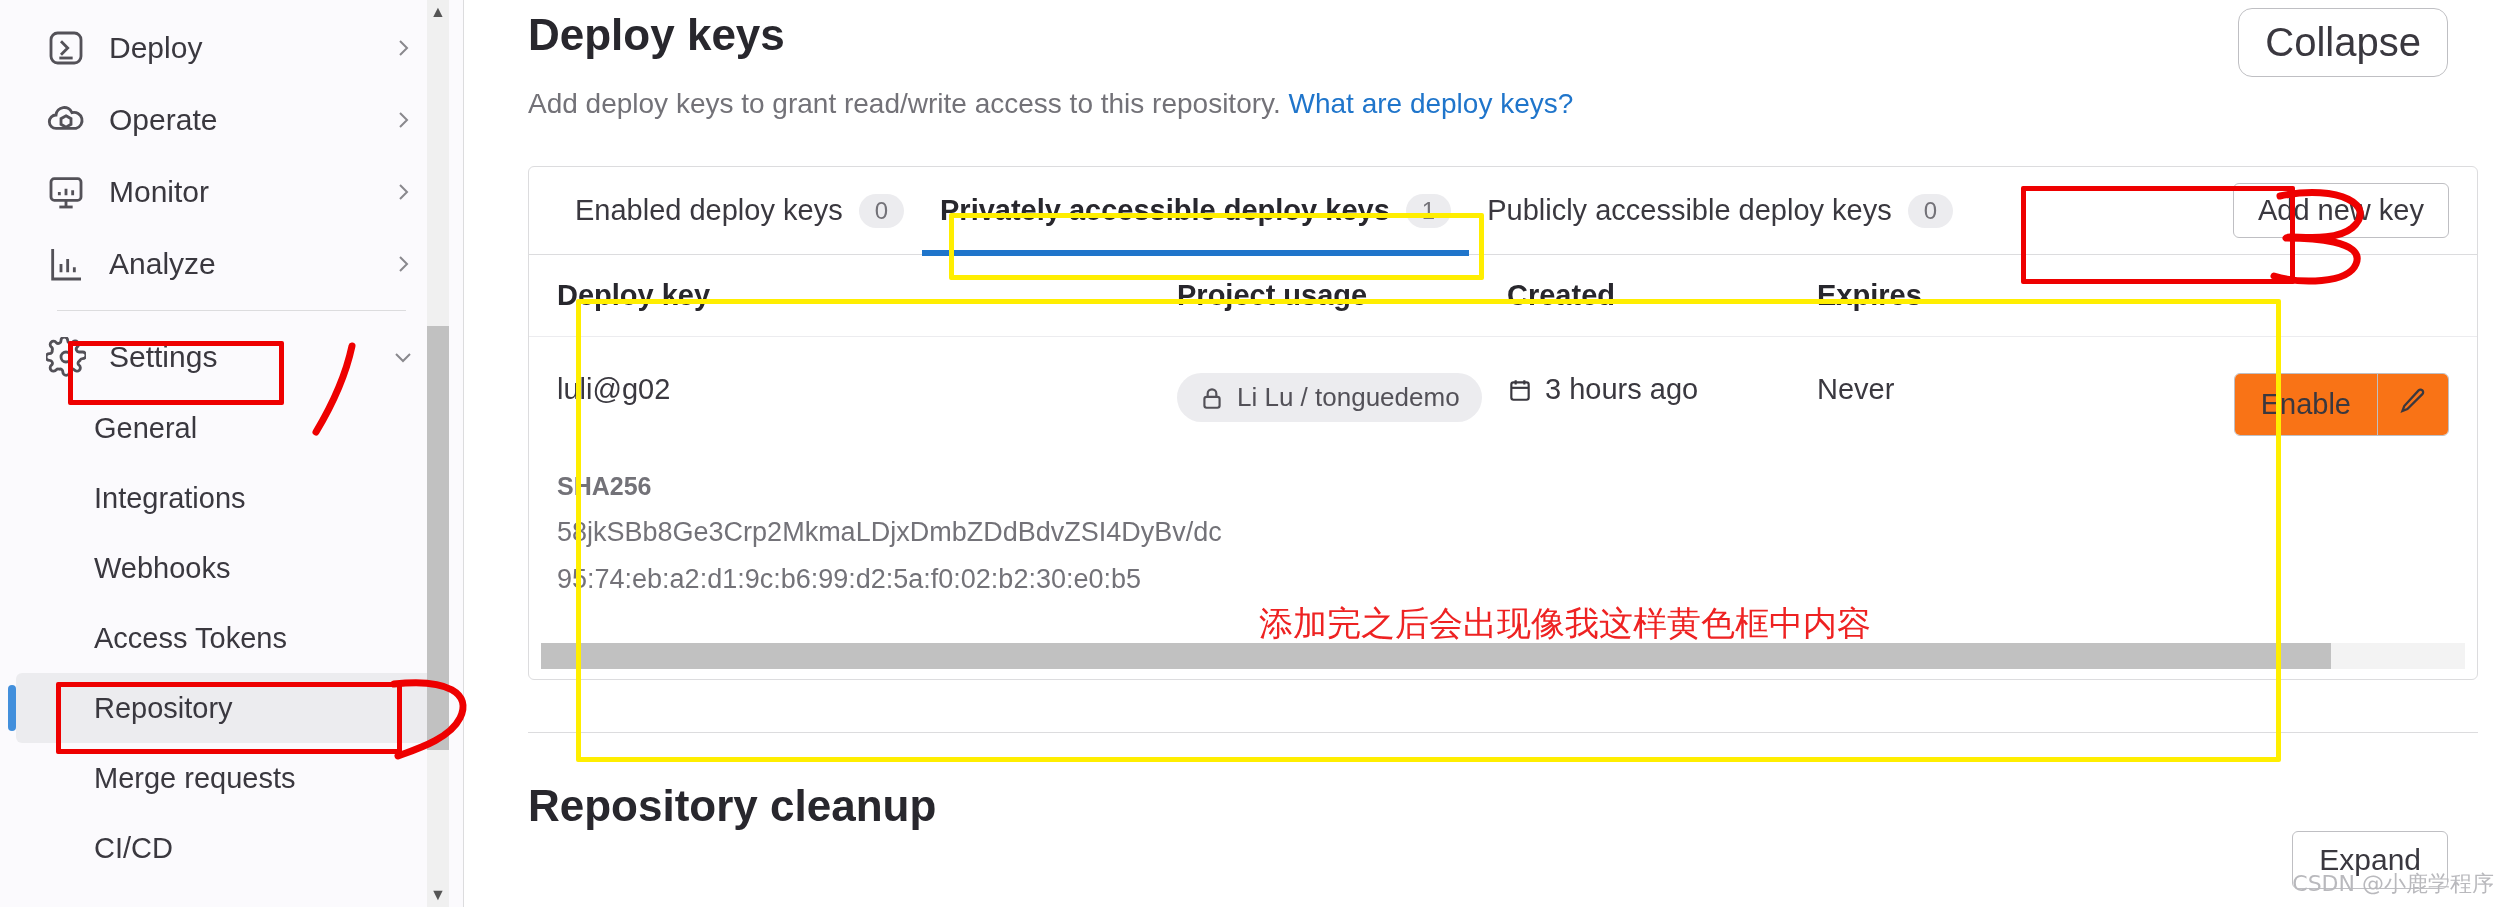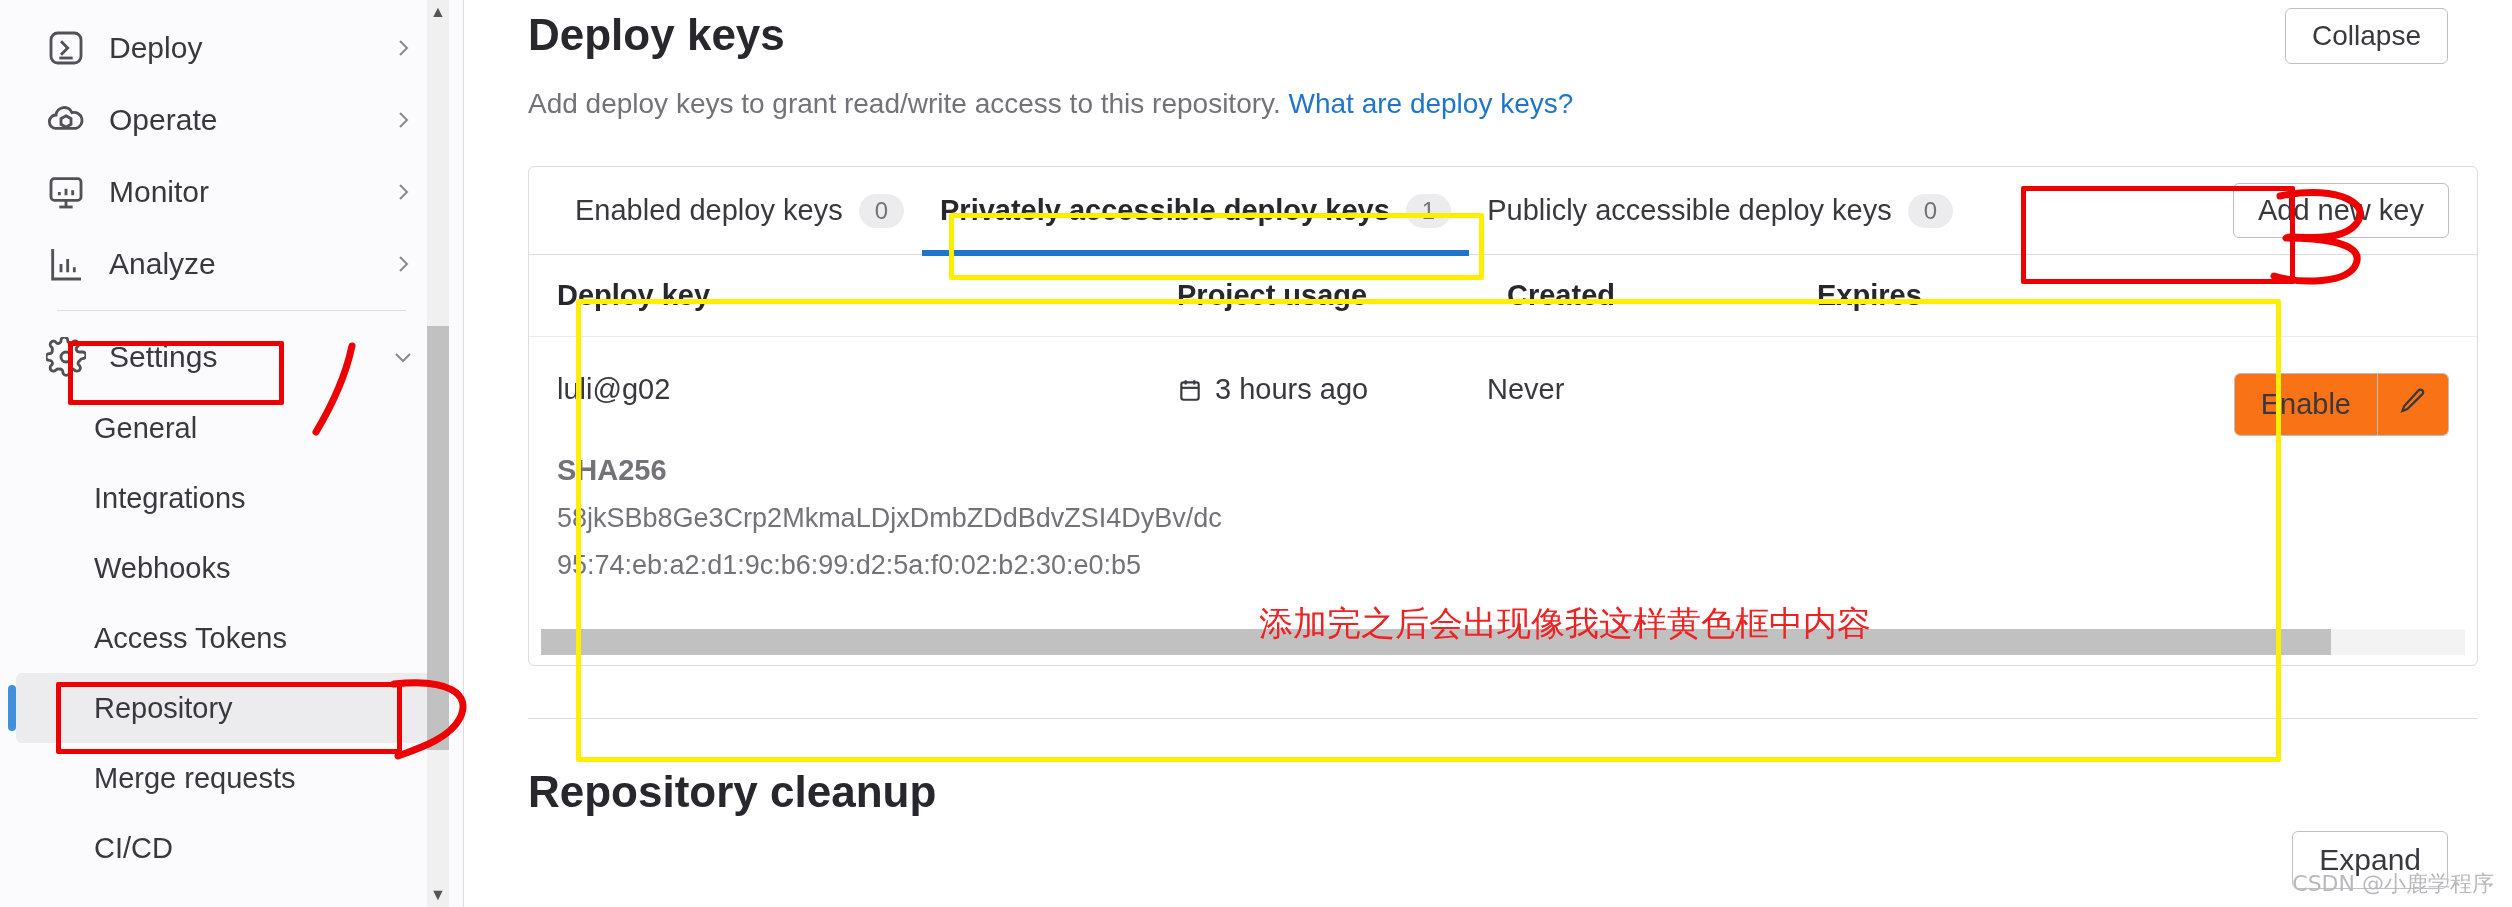--- a/index.html
+++ b/index.html
@@ -100,22 +100,22 @@
   }
   .page-desc {
     font-size: 28px; color: #737278;
     margin-top: 28px;
   }
   .page-desc a { color: #1f75cb; text-decoration: none; }
 
   .collapse-btn {
     position: absolute; right: 64px; top: 8px;
     border: 1px solid #bfbfc3; background: #fff;
-    border-radius: 6px;
-    font-size: 28px; color: #3a383f;
+    border-radius: 14px;
+    font-size: 40px; color: #3a383f;
     padding: 11px 26px;
     cursor: pointer;
     font-family: inherit;
   }
   .expand-btn {
     position: absolute; right: 64px; bottom: 18px;
     border: 1px solid #bfbfc3; background: #fff;
     border-radius: 6px;
     font-size: 30px; color: #3a383f;
     padding: 11px 26px;
@@ -202,21 +202,21 @@
   .created-cell .calico { margin-right: 12px; display:flex; }
 
   .btn-group { display: inline-flex; border: 1px solid #bfbfc3; border-radius: 6px; overflow: hidden; background:#fff;}
   .btn-group .gbtn {
     font-size: 29px; color: #3a383f; background: #f97316;
     border: none; padding: 12px 26px; cursor: pointer; font-family: inherit;
   }
   .btn-group .gbtn + .gbtn { border-left: 1px solid #bfbfc3; padding: 12px 20px; display:flex; align-items:center;}
 
   .fingerprints { padding: 0 28px 26px 28px; }
-  .fp-label { font-size: 29px; font-weight: 700; color: #737278; }
+  .fp-label { font-size: 25px; font-weight: 700; color: #737278; margin-top: 18px; }
   .fp-value { font-size: 27px; color: #737278; margin-top: 16px; }
 
   .hscroll-track {
     position: relative;
     height: 26px;
     margin: 22px 12px 10px 12px;
     background: #f3f3f3;
   }
   .hscroll-thumb {
     position: absolute; left: 0; top: 0;
@@ -404,20 +404,31 @@
         <div class="col-key">Deploy key</div>
         <div class="col-usage">Project usage</div>
         <div class="col-created">Created</div>
         <div class="col-expires">Expires</div>
         <div class="col-actions"></div>
       </div>
 
       <div class="trow">
         <div class="col-key keyname">luli@g02</div>
 
+        <div class="col-usage">
+          <span class="chip">
+            <span class="lockico">
+              <svg width="26" height="26" viewBox="0 0 24 24" fill="none" stroke="#535158" stroke-width="2">
+                <rect x="5" y="11" width="14" height="10" rx="2"></rect>
+                  <path d="M8 11V8a4 4 0 018 0v3"></path>
+              </svg>
+            </span>
+            <span>Li Lu / tonguedemo</span>
+          </span>
+        </div>
 
         <div class="col-created cell created-cell">
           <span class="calico">
             <svg width="26" height="26" viewBox="0 0 24 24" fill="none" stroke="#3a383f" stroke-width="2">
               <rect x="4" y="5" width="16" height="16" rx="2"></rect>
                 <path d="M4 10h16"></path>
                 <path d="M8 3v4M16 3v4"></path>
             </svg>
           </span>
           <span>3 hours ago</span>

